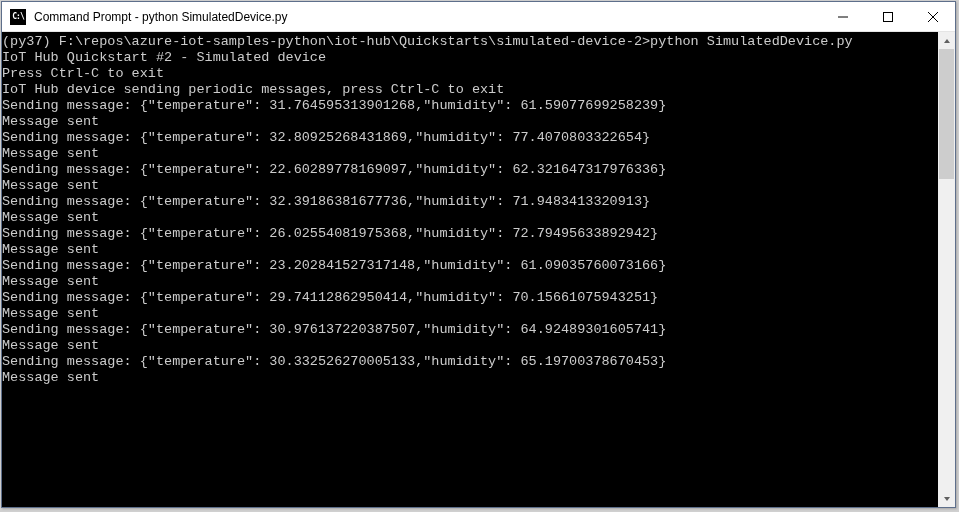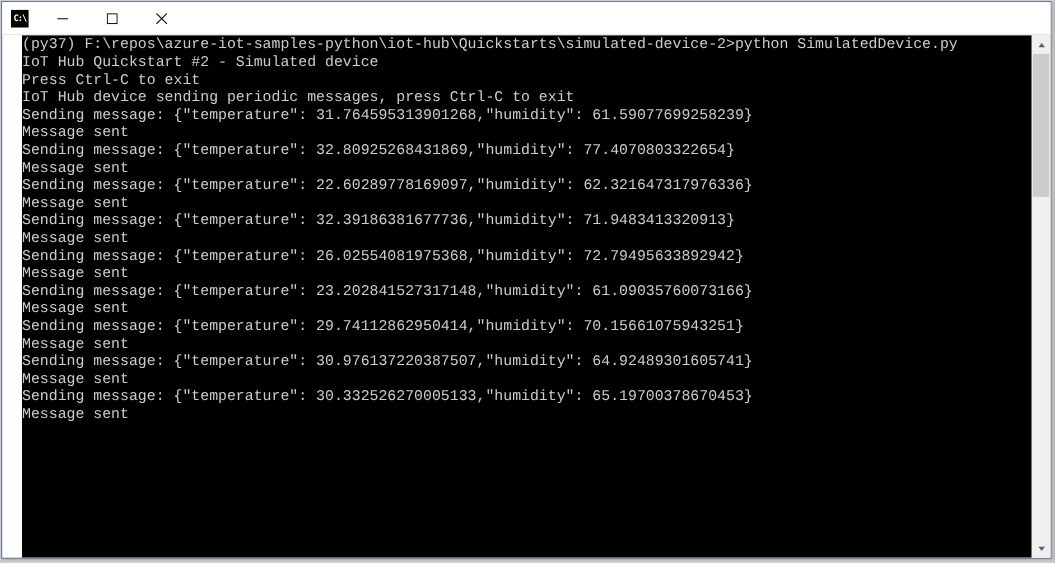--- a/index.html
+++ b/index.html
@@ -81,21 +81,20 @@
     .terminal {
       flex: 1;
       background: #000000;
       color: #cccccc;
       font-family: Consolas, "Courier New", monospace;
       font-size: 13.5px;
       line-height: 16px;
       padding: 2px 0 0 0;
       white-space: pre;
       overflow: hidden;
-      margin-left: 18px;
     }
     .terminal-line {
       padding: 0;
       margin: 0;
     }
     .scrollbar-v {
       width: 17px;
       background: #f0f0f0;
       display: flex;
       flex-direction: column;
@@ -126,20 +125,21 @@
     }
   </style>
 </head>
 <body>
 
 <div class="window">
   <div class="titlebar">
     <div class="titlebar-icon">
       <span class="titlebar-icon-text">C:\</span>
     </div>
+    <div class="titlebar-text">Command Prompt - python  SimulatedDevice.py</div>
     <div class="window-controls">
       <button class="window-btn">
         <svg viewBox="0 0 10 10">
             <line x1="0" y1="5" x2="10" y2="5" stroke="#000" stroke-width="1"></line>
           </svg>
       </button>
       <button class="window-btn">
         <svg viewBox="0 0 10 10">
             <rect x="0.5" y="0.5" width="9" height="9" fill="none" stroke="#000" stroke-width="1"></rect>
           </svg>

